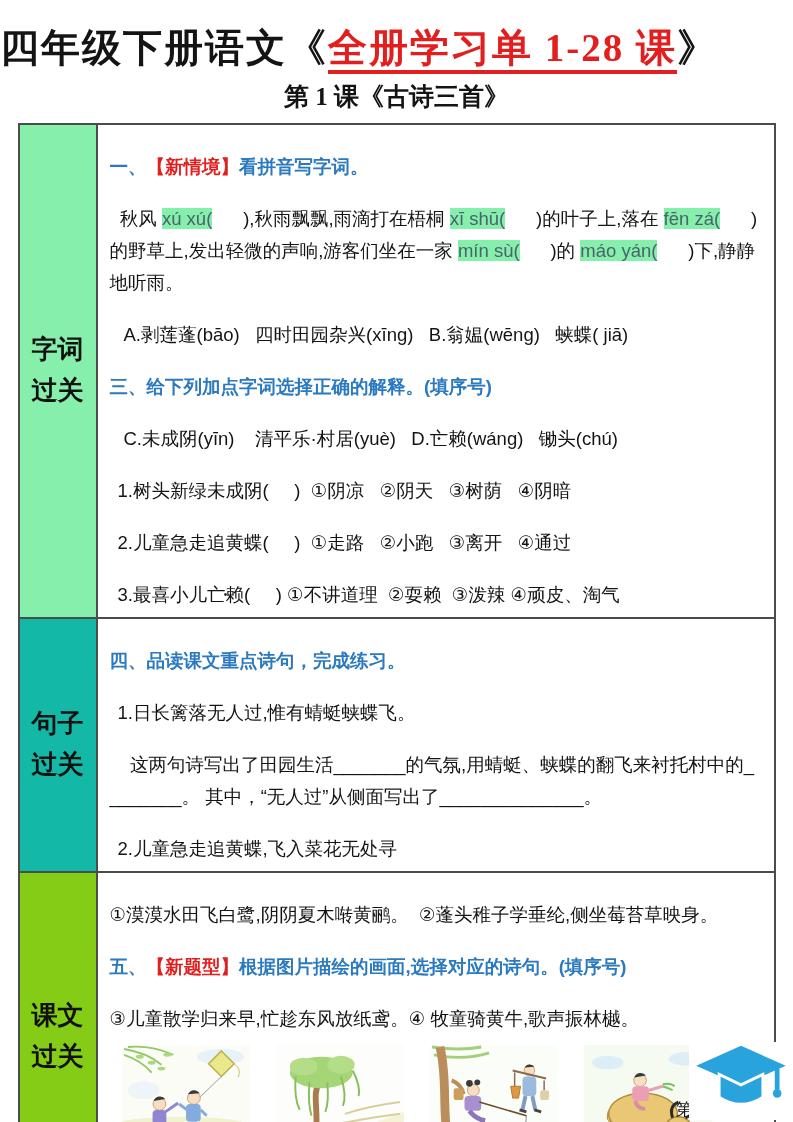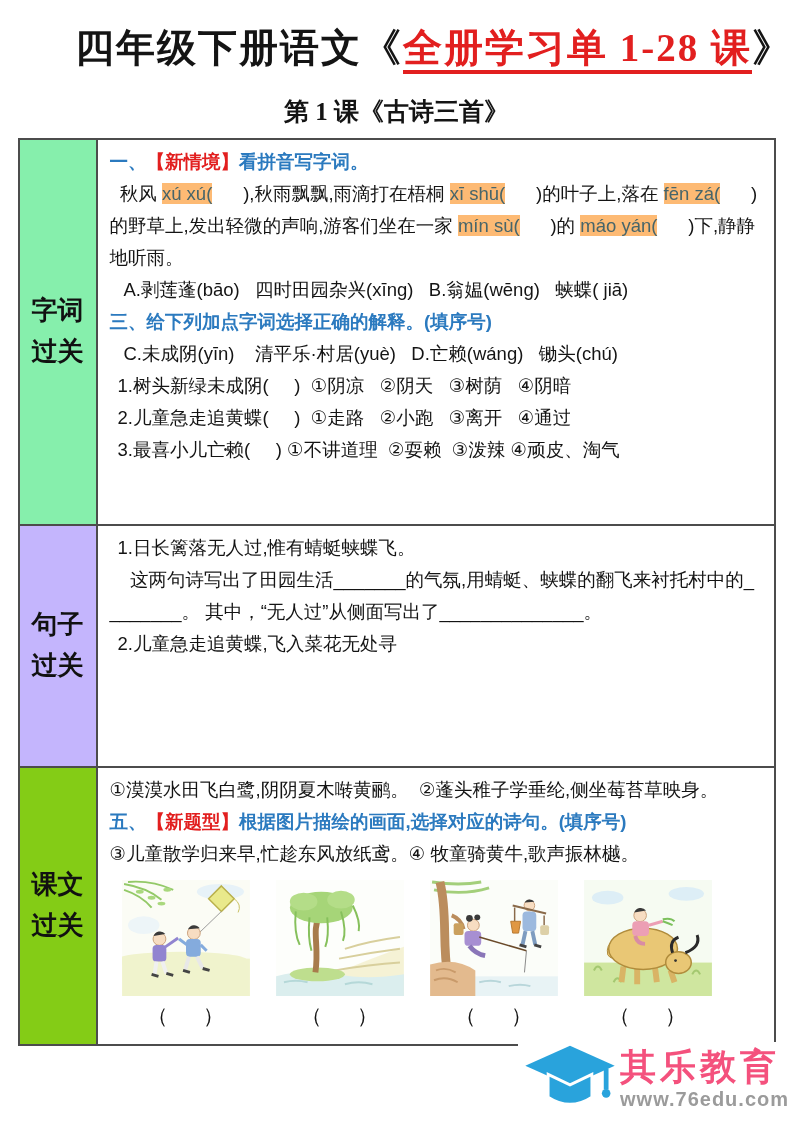--- a/index.html
+++ b/index.html
@@ -10,56 +10,56 @@
   html,body{margin:0;padding:0;}
   body{
     width:793px;height:1122px;
     background:#ffffff;
     position:relative;
     overflow:hidden;
     font-family:"Liberation Sans","DejaVu Sans",sans-serif;
     color:#141414;
   }
   .title{
-    text-align:right;
+    text-align:left;
     margin-top:24px;
     font-family:"Liberation Serif","DejaVu Serif",serif;
     font-weight:bold;
     font-size:39px;
     letter-spacing:2px;
     line-height:1.25;
     white-space:nowrap;
   }
   .title .red-part{
     color:var(--red);
     border-bottom:4px solid var(--red);
     padding-bottom:1px;
   }
   .subtitle{
     text-align:center;
     font-family:"Liberation Serif","DejaVu Serif",serif;
     font-weight:bold;
     font-size:25px;
-    margin-top:22px;
+    margin-top:7px;
   }
   .sheet{
     width:758px;
     margin:10px auto 0;
     border:2px solid var(--border);
     box-sizing:border-box;
   }
   .row{display:flex;}
   .row + .row{border-top:2px solid var(--border);}
   .label-cell{
     flex:0 0 76px;
     border-right:2px solid var(--border);
     display:flex;align-items:center;justify-content:center;
   }
   .bg-teal{background:#86efac;}
-  .bg-peach{background:#c4b5fd;}
+  .bg-peach{background:#14b8a6;}
   .bg-green{background:#84cc16;}
   .label-text{
     width:2.2em;
     text-align:center;
     font-family:"Liberation Serif","DejaVu Serif",serif;
     font-weight:600;
     font-size:26px;
     line-height:1.55;
     color:#111;
   }
@@ -68,27 +68,28 @@
     padding:6px 10px 6px 12px;
     font-size:18.5px;
   }
   .row-word{min-height:384px;}
   .row-sentence{min-height:240px;}
   .row-text{min-height:276px;}
   .line{
     white-space:pre-wrap;
     word-break:break-all;
     line-height:32px;
+    margin-top:20px;
   }
   .h{color:var(--blue);font-weight:bold;}
   .indent1{padding-left:14px;}
   .indent2{padding-left:8px;}
   span.blue{color:var(--blue);font-weight:bold;}
   span.red{color:var(--red);font-weight:bold;}
-  span.hl{background:#fdba74;color:#47656a;}
+  span.hl{background:#86efac;color:#47656a;}
   span.dot{position:relative;}
   span.dot::after{
     content:"•";
     position:absolute;left:50%;bottom:-0.66em;
     transform:translateX(-50%);
     font-size:10px;color:#222;
   }
   .img-row{display:flex;gap:26px;padding-left:12px;margin-top:10px;}
   .fig{width:128px;height:116px;}
   .fig svg{display:block;width:128px;height:116px;}
@@ -141,20 +142,21 @@
       <div class="line indent2"><span>2.儿童急</span><span class="dot">走</span><span>追黄蝶(     )  ①走路   ②小跑   ③离开   ④通过</span></div>
       <div class="line indent2"><span>3.最喜小儿</span><span class="dot">亡赖</span><span>(     ) ①不讲道理  ②耍赖  ③泼辣 ④顽皮、淘气</span></div>
     </div>
   </div>
 
   <div class="row row-sentence">
     <div class="label-cell bg-peach">
       <div class="label-text">句子过关</div>
     </div>
     <div class="content-cell sentence-cell">
+      <div class="line h">四、品读课文重点诗句，完成练习。</div>
       <div class="line indent2">1.日长篱落无人过,惟有蜻蜓蛱蝶飞。</div>
       <div class="line">    这两句诗写出了田园生活_______的气氛,用蜻蜓、蛱蝶的翻飞来衬托村中的________。 其中，“无人过”从侧面写出了______________。</div>
       <div class="line indent2">2.儿童急走追黄蝶,飞入菜花无处寻</div>
     </div>
   </div>
 
   <div class="row row-text">
     <div class="label-cell bg-green">
       <div class="label-text">课文过关</div>
     </div>
@@ -275,17 +277,13 @@
 
 <div class="footer">第 页 共  页</div>
 
 <div class="watermark">
   <svg class="wm-cap" viewBox="0 0 100 82">
     <polygon points="50,4 97,25 50,46 3,25" fill="#29a3dc"></polygon>
     <path d="M27,34 L50,45 L73,34 L73,58 Q50,73 27,58 Z" fill="#29a3dc" stroke="#ffffff" stroke-width="3"></path>
     <path d="M88,28 L88,50" stroke="#29a3dc" stroke-width="5"></path>
     <circle cx="88" cy="54" r="4.5" fill="#29a3dc"></circle>
   </svg>
-  <div class="wm-text">
-    <div class="wm-brand">其乐教育</div>
-    <div class="wm-url">www.76edu.com</div>
-  </div>
 </div>
 
 </body></html>

